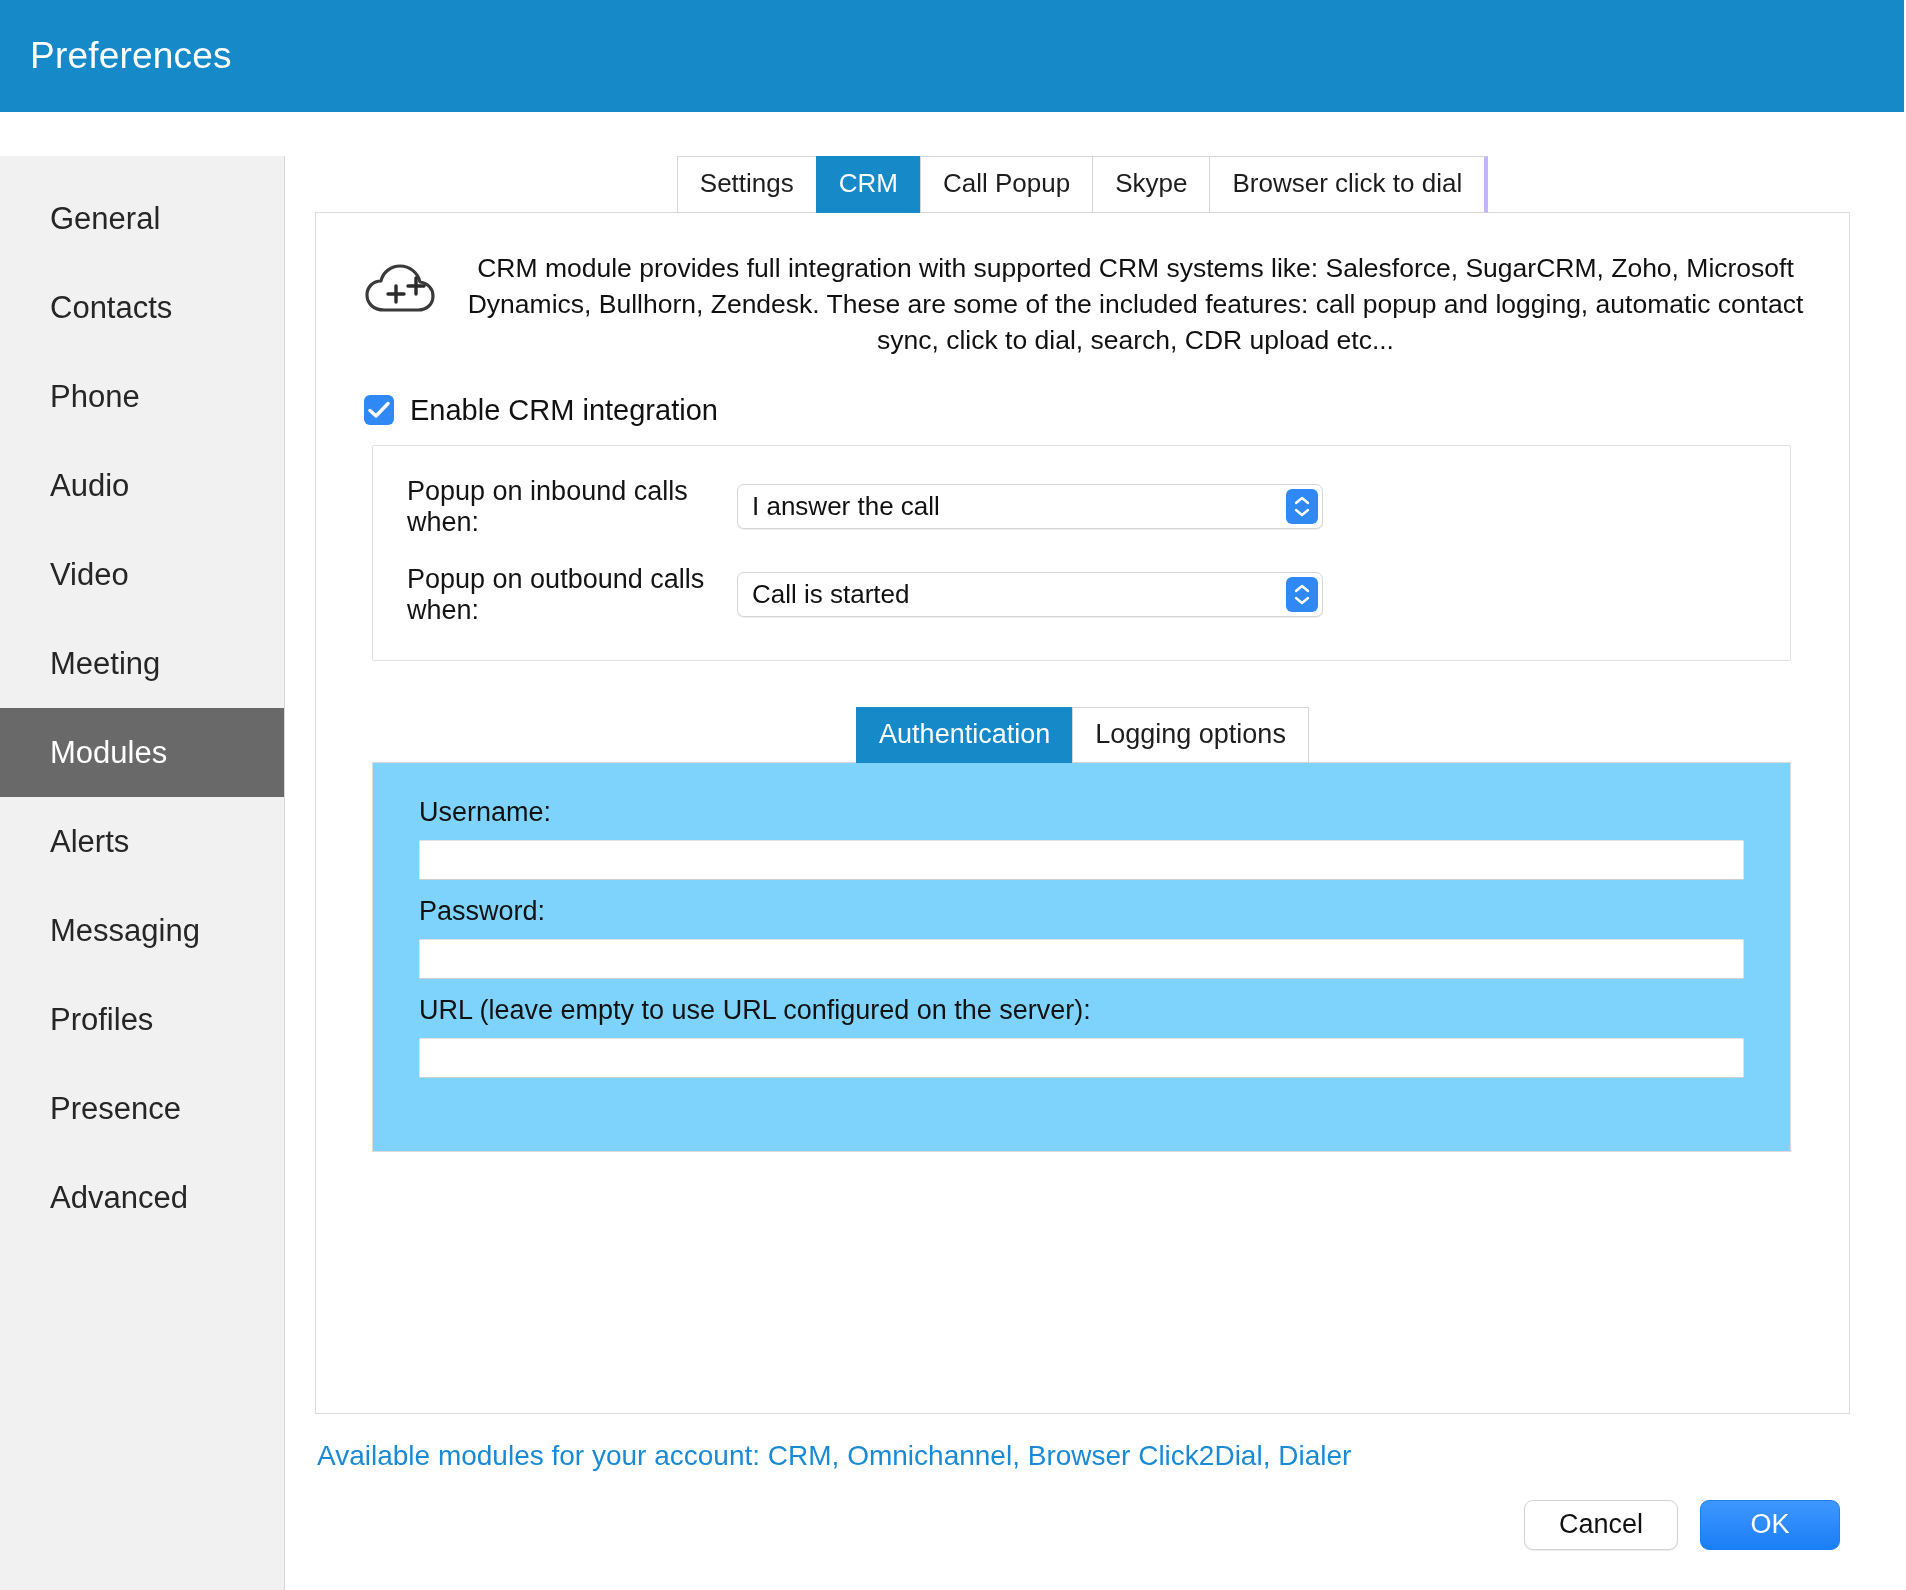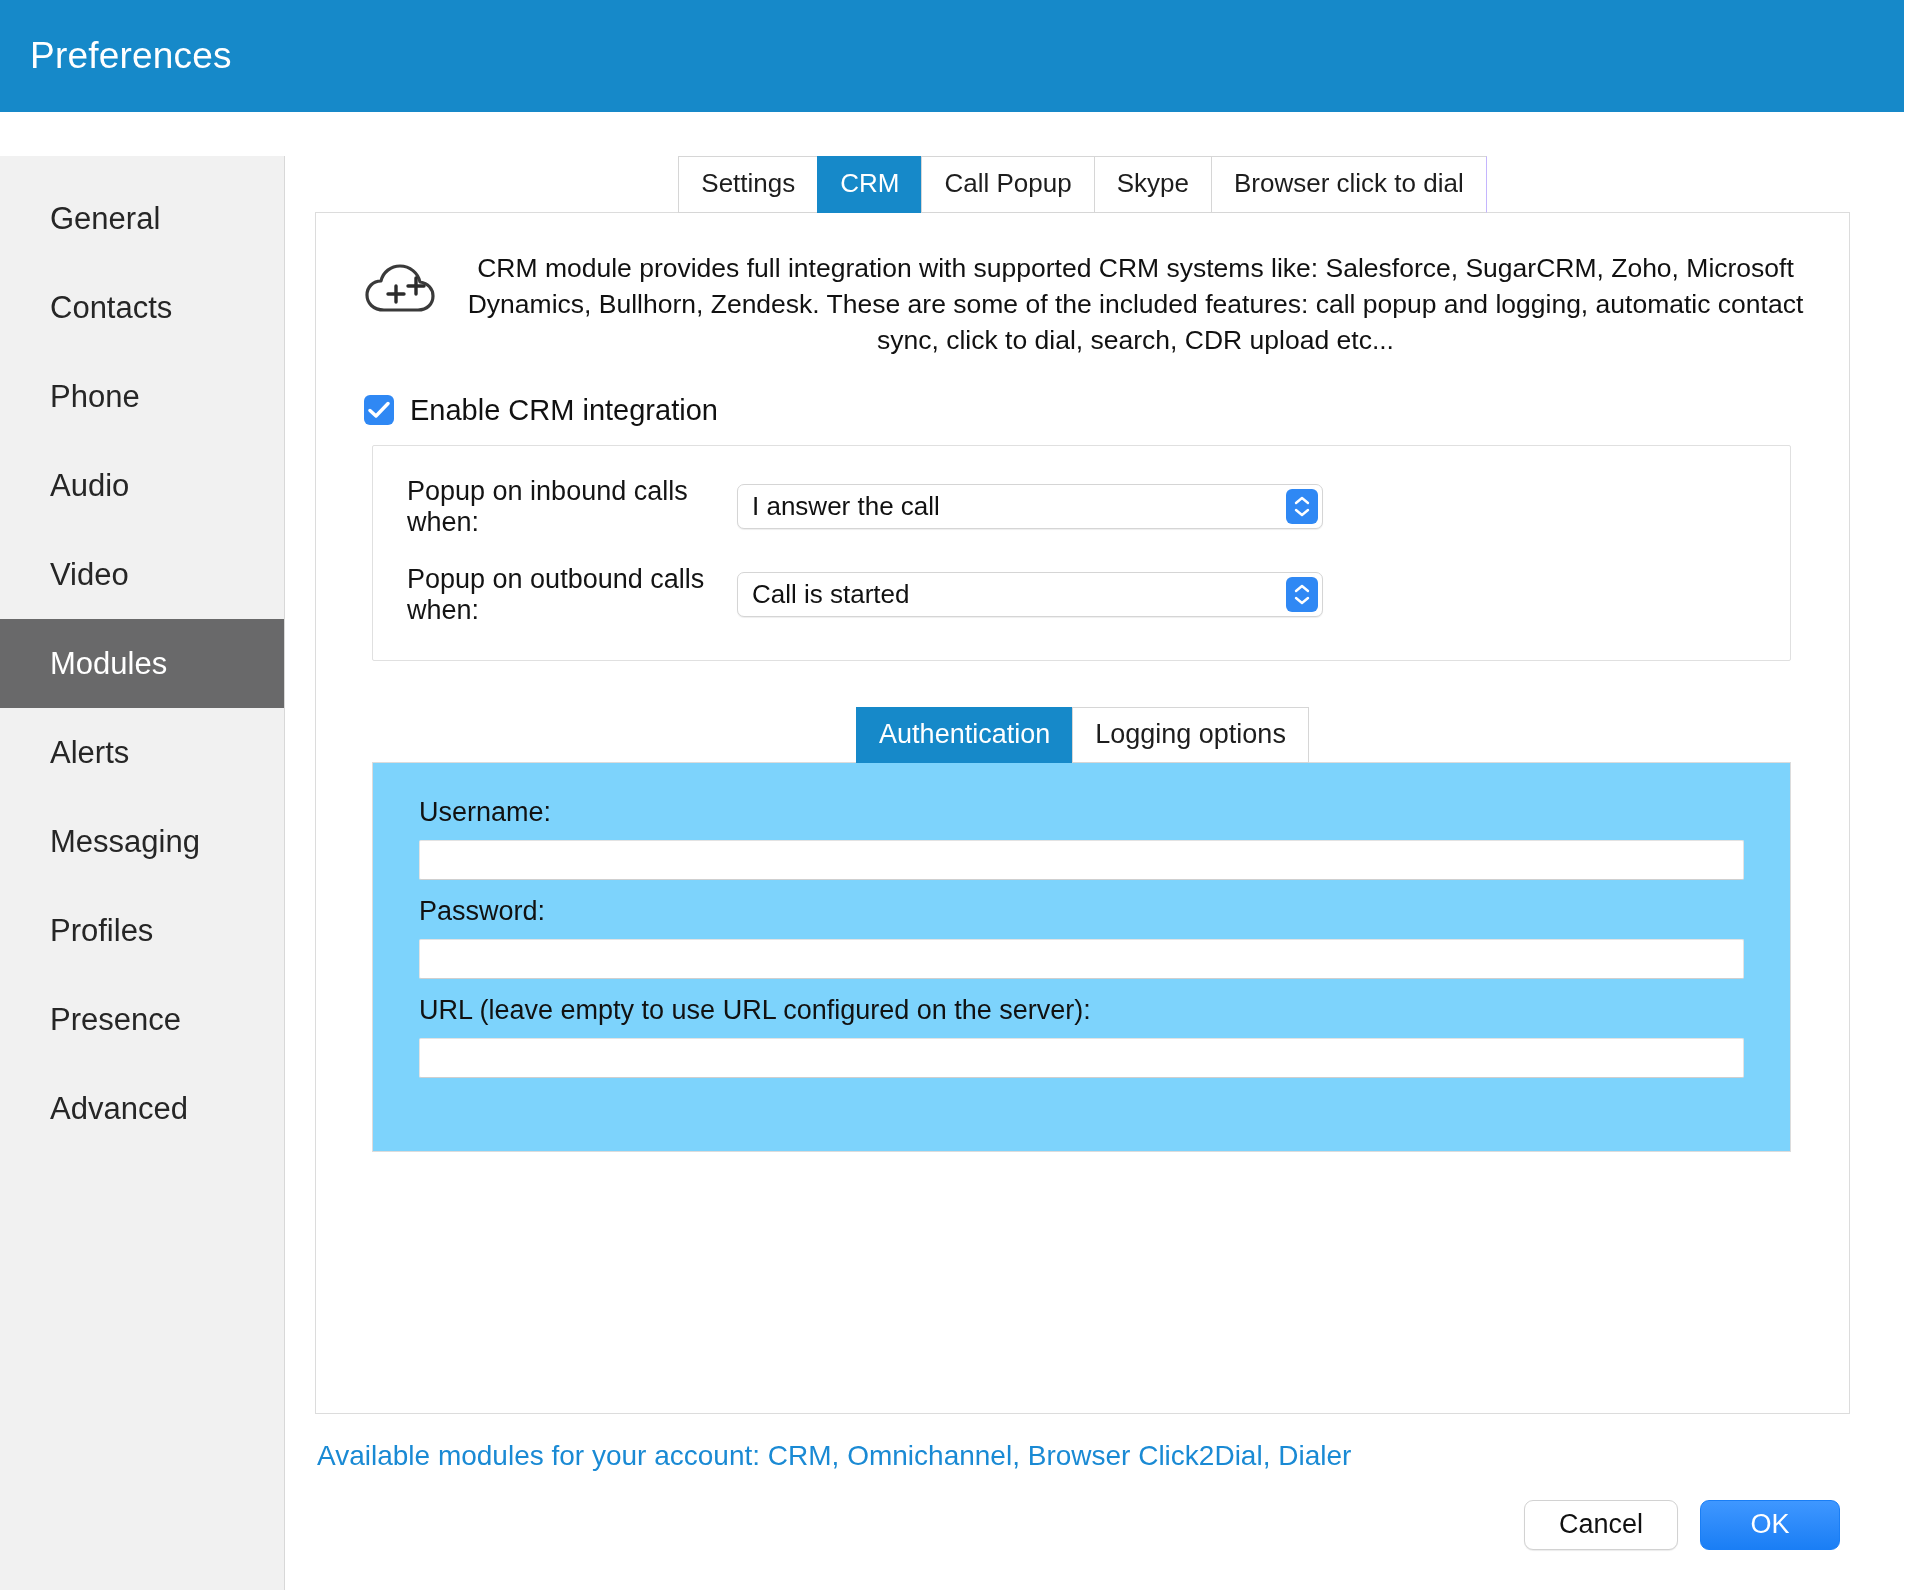--- a/index.html
+++ b/index.html
@@ -92,21 +92,21 @@
     border: 1px solid #d6d6d6;
     border-right: none;
     background: #ffffff;
     color: #1d1d1d;
     font-size: 26px;
     padding: 12px 22px 13px 22px;
     line-height: 1.15;
     cursor: default;
     white-space: nowrap;
   }
-  .tab:last-child { border-right: 1px solid #c4b5fd; }
+  .tab:last-child { border-right: 4px solid #c4b5fd; }
   .tab.active {
     background: #1689c9;
     color: #ffffff;
     border-color: #1689c9;
   }
   
   .panel {
     border: 1px solid #dcdcdc;
     background: #ffffff;
     margin-top: -1px;
@@ -339,20 +339,23 @@
         <span>Contacts</span>
       </div>
       <div class="sidebar-item">
         <span>Phone</span>
       </div>
       <div class="sidebar-item">
         <span>Audio</span>
       </div>
       <div class="sidebar-item">
         <span>Video</span>
+      </div>
+      <div class="sidebar-item">
+        <span>Meeting</span>
       </div>
       <div class="sidebar-item active">
         <span>Modules</span>
       </div>
       <div class="sidebar-item">
         <span>Alerts</span>
       </div>
       <div class="sidebar-item">
         <span>Messaging</span>
       </div>

